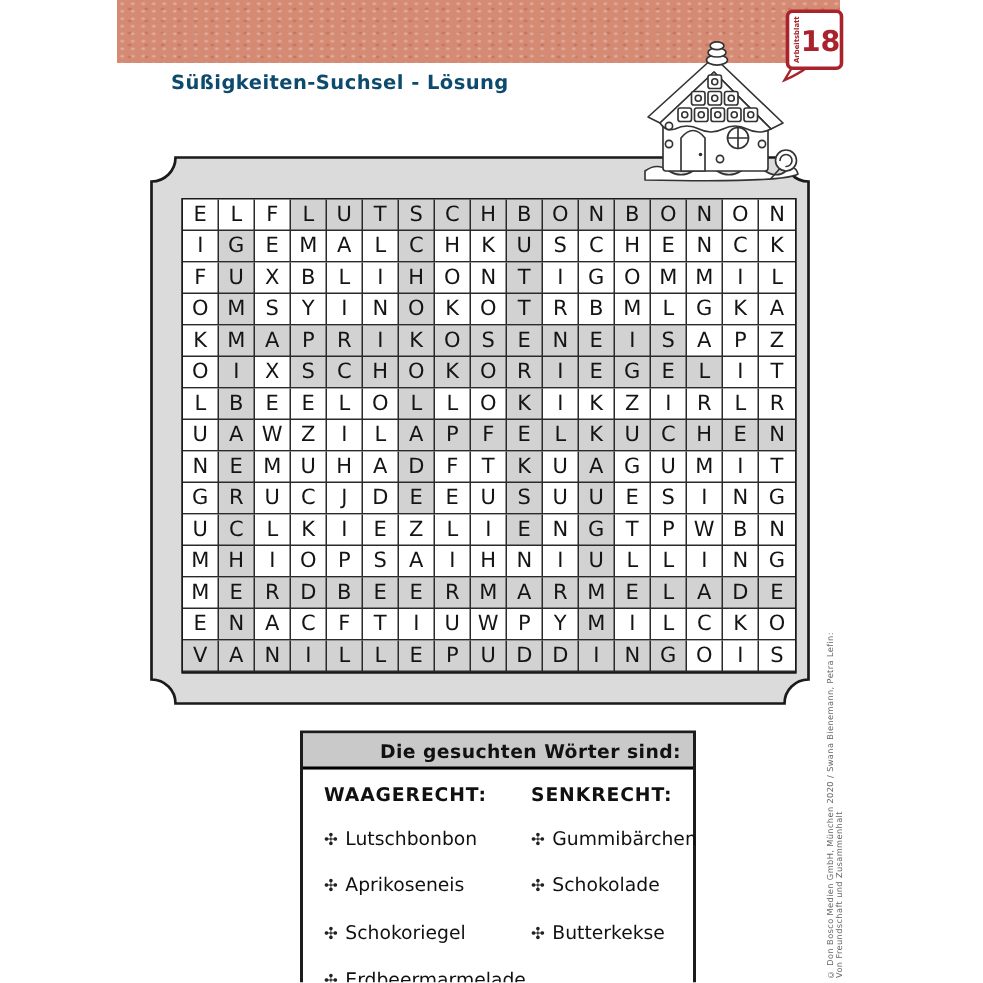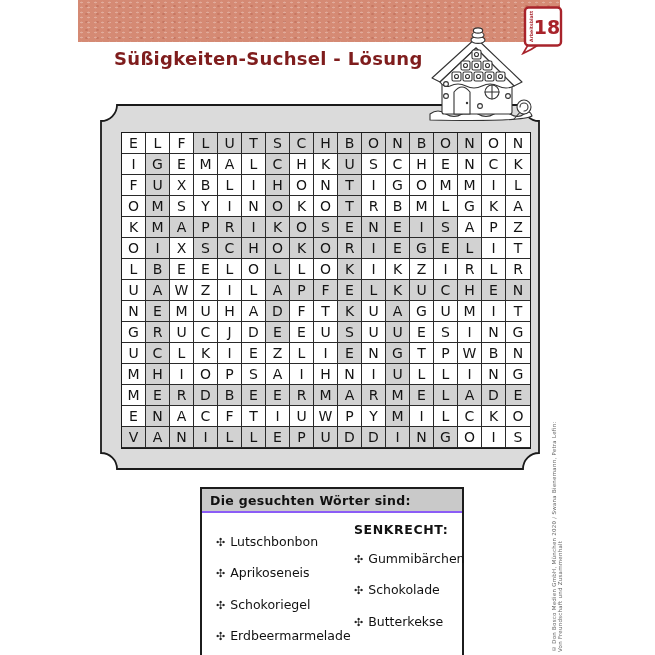--- a/index.html
+++ b/index.html
@@ -10,45 +10,45 @@
   .top-band{position:absolute;left:78px;top:0;width:482px;height:42px;background:#d58a74;
     background-image:
       radial-gradient(rgba(255,255,255,.28) 1px, transparent 1.6px),
       radial-gradient(rgba(164,74,56,.30) 1px, transparent 1.6px);
     background-size:7px 5px,11px 8px;background-position:0 0,3px 2px;}
 
   
   .badge{position:absolute;left:520px;top:5px;width:46px;height:50px;z-index:9;}
 
   
-  .title{position:absolute;left:114px;top:48px;margin:0;font-size:18px;font-weight:700;
-         letter-spacing:.3px;color:#7f1d1d;}
+  .title{position:absolute;left:114px;top:48px;margin:0;font-size:13px;font-weight:700;
+         letter-spacing:.3px;color:#0c4a6e;}
 
   
   .plaque{position:absolute;left:100px;top:104px;z-index:1;}
 
   
   .grid{position:absolute;left:121px;top:132px;display:grid;z-index:2;
         grid-template-columns:repeat(17,24px);grid-auto-rows:21px;
         border:1.5px solid #1a1a1a;background:#1a1a1a;}
   .cell{display:flex;align-items:center;justify-content:center;background:#ffffff;
         border-right:1px solid #2a2a2a;border-bottom:1px solid #2a2a2a;
         font-size:14px;line-height:1;color:#141414;}
   .cell:nth-child(17n){border-right:none;}
   .cell.hl{background:#d2d2d2;}
 
   
   .house{position:absolute;left:422px;top:26px;z-index:5;}
 
   
   .legend{position:absolute;left:200px;top:487px;width:260px;z-index:2;
           border:2px solid #1c1c1c;background:#fff;}
-  .legend-header{background:#c9c9c9;border-bottom:2px solid #8b5cf6;
+  .legend-header{background:#c9c9c9;border-bottom:2px solid #000000;
                  font-size:12.5px;font-weight:700;letter-spacing:.3px;
-                 padding:4px 8px 3px 8px;}
+                 padding:4px 8px 3px 20px;text-align:right;}
   .legend-body{display:flex;padding:7px 8px 9px 14px;}
   .legend-col{flex:0 0 auto;}
   .legend-col.c0{width:138px;}
   .legend-col.c1{width:104px;}
   .legend-heading{font-size:12.5px;font-weight:700;letter-spacing:.6px;margin:2px 0 4px 0;}
   .legend ul{list-style:none;margin:0;padding:0;}
   .legend li{font-size:12.5px;line-height:1.55;white-space:nowrap;margin-top:12px;}
   .legend .bullet{font-size:11px;margin-right:5px;color:#222;}
 
   
@@ -385,20 +385,21 @@
       <path d="M100,84 L92,93"></path>
       <circle cx="102" cy="81" r="7" fill="#fff"></circle>
       <path d="M102,81 m-4,0 a4,4 0 1 1 4,4"></path>
     </g>
   </svg>
 
   <div class="legend">
     <div class="legend-header">Die gesuchten Wörter sind:</div>
     <div class="legend-body">
       <div class="legend-col c0">
+        <div class="legend-heading">WAAGERECHT:</div>
         <ul>
             <li><span class="bullet">✣</span><span>Lutschbonbon</span></li>
             <li><span class="bullet">✣</span><span>Aprikoseneis</span></li>
             <li><span class="bullet">✣</span><span>Schokoriegel</span></li>
             <li><span class="bullet">✣</span><span>Erdbeermarmelade</span></li>
             <li><span class="bullet">✣</span><span>Vanillepudding</span></li>
           </ul>
       </div>
       <div class="legend-col c1">
         <div class="legend-heading">SENKRECHT:</div>

